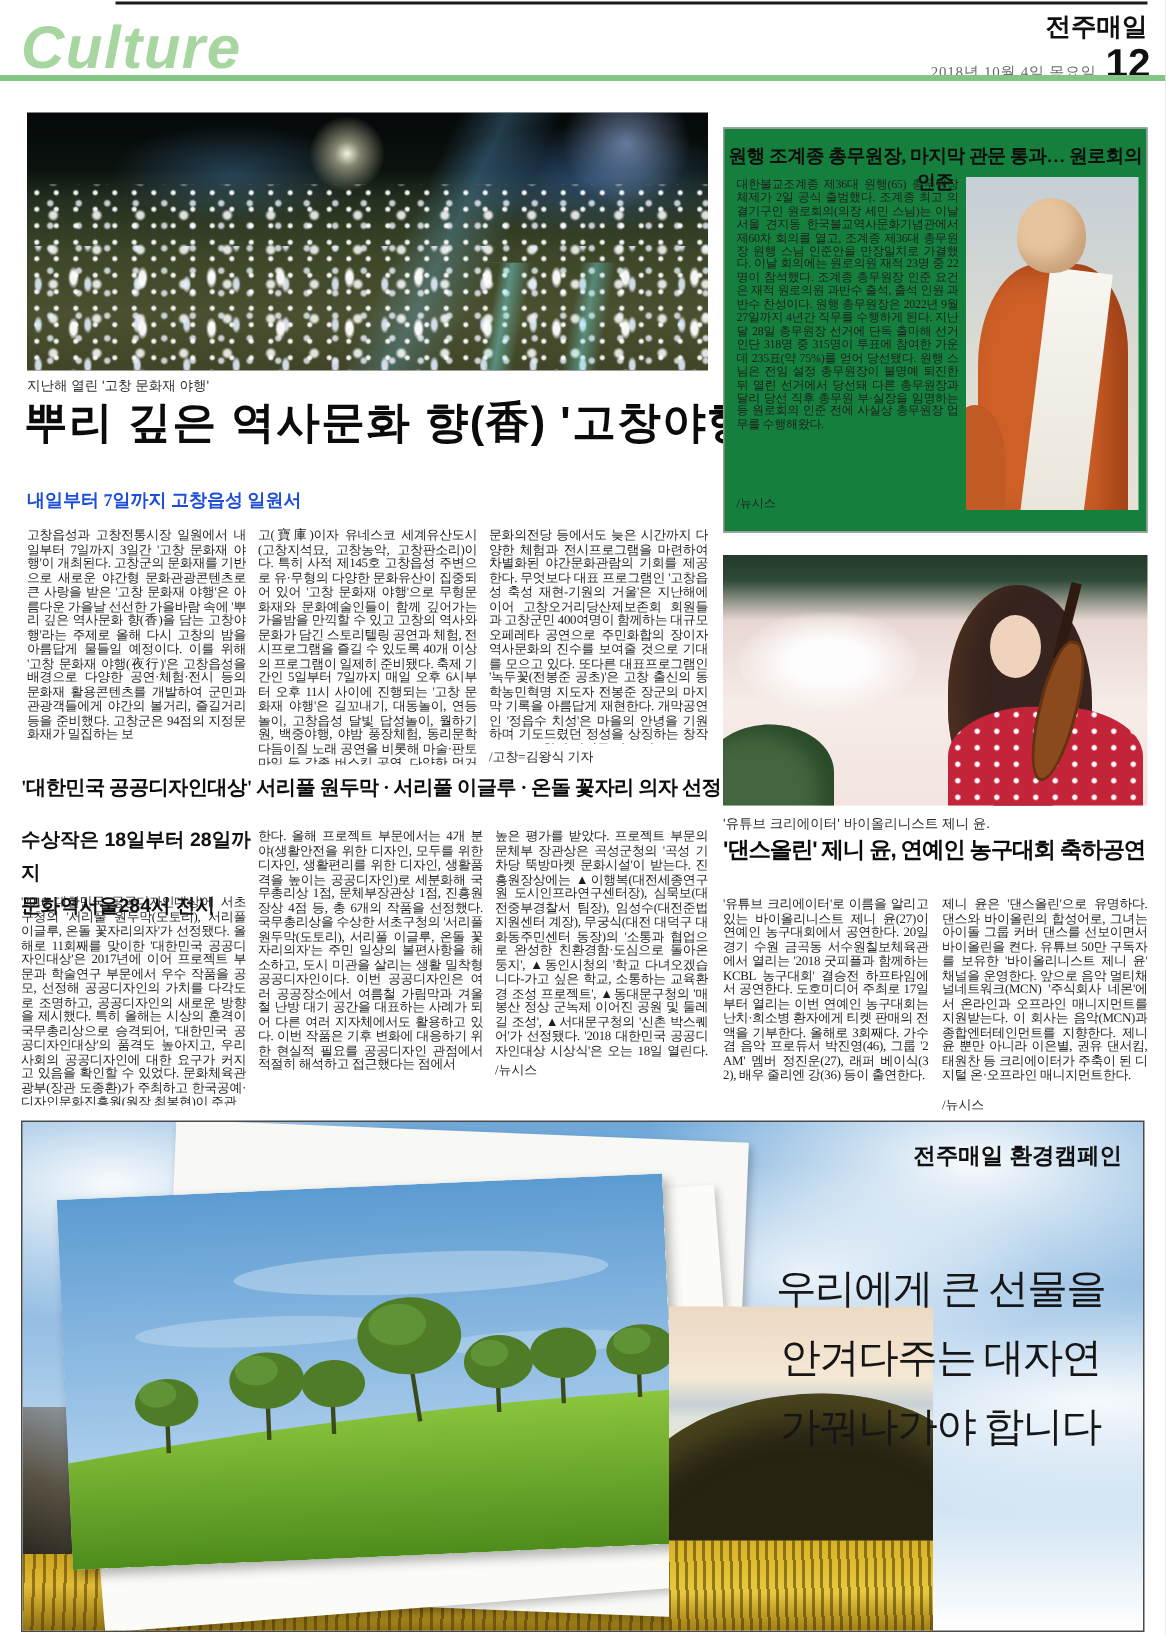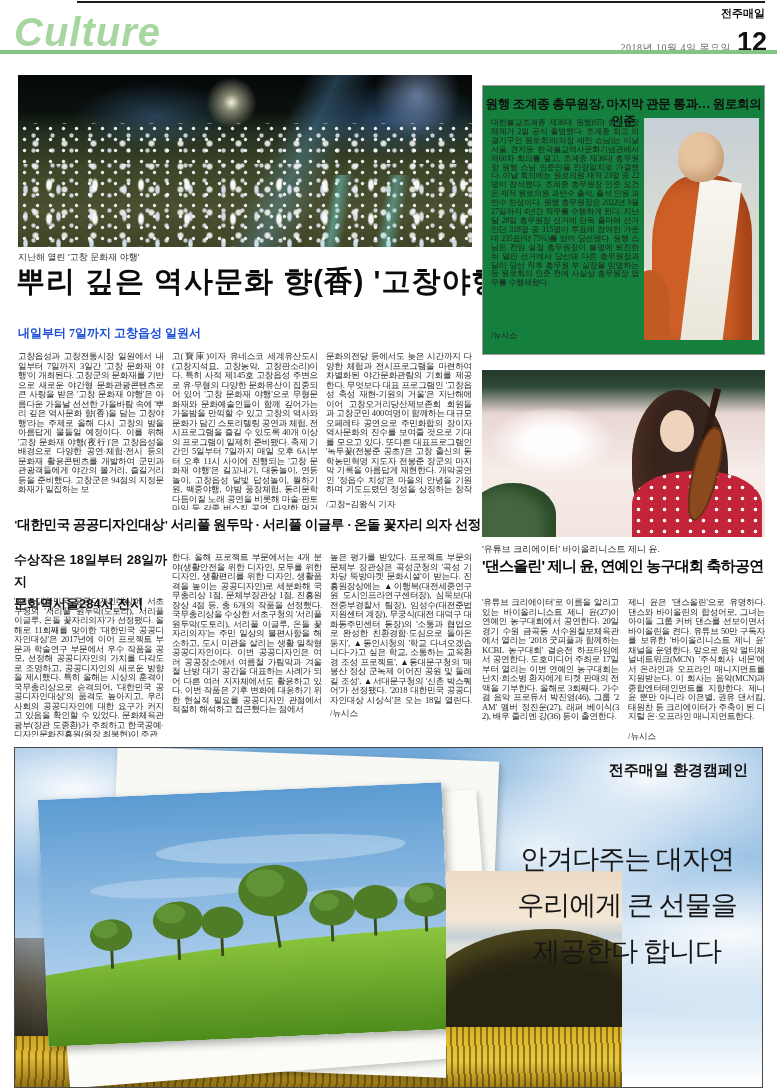--- a/index.html
+++ b/index.html
@@ -13,21 +13,21 @@
 
   
   .top-rule { top:1px; left:77px; width:688px; height:2px; background:#1c1c1c; }
   .culture-logo {
     top:10px; left:14px; font-family:"Liberation Sans", sans-serif;
     font-style:italic; font-weight:bold; font-size:40px; letter-spacing:1px;
     color:#a7d6a1;
   }
   .paper-name {
     top:6px; right:12px; font-family:"Liberation Sans", sans-serif;
-    font-weight:bold; font-size:11px; color:#111;
+    font-weight:bold; font-size:17px; color:#111;
   }
   .dateline {
     top:41px; right:46px; font-family:Liberation Serif, serif;
     font-size:10px; color:#6b6b6b; letter-spacing:0.5px;
   }
   .page-number {
     top:27px; right:10px; font-family:"Liberation Sans", sans-serif;
     font-size:27px; font-weight:bold; color:#111;
   }
   .green-rule { top:50px; left:0; width:777px; height:4px; background:#82c682; }
@@ -366,19 +366,19 @@
     </div>
 
     <div class="hill-photo">
       <div class="hill-dark"></div>
       <div class="hill-grass"></div>
     </div>
 
     <div class="campaign-label caption" style="font-size:15px; font-weight:bold;">전주매일 환경캠페인</div>
 
     <div class="campaign-text">
+      <div>우리에게 큰 선물을</div>
       <div>안겨다주는 대자연</div>
-      <div>우리에게 큰 선물을</div>
-      <div>제공한다 합니다</div>
+      <div>가꿔나가야 합니다</div>
     </div>
   </div>
 
 </div>
 
 </body></html>

